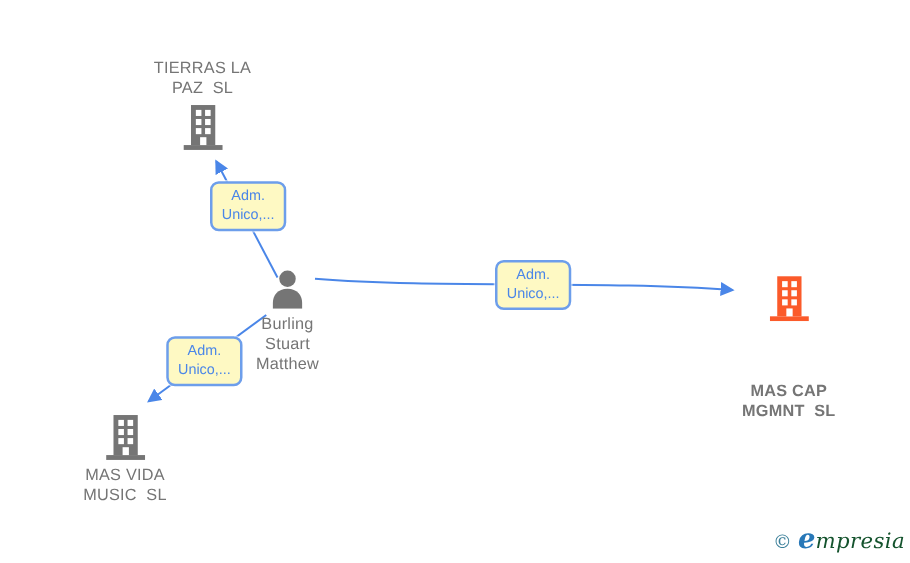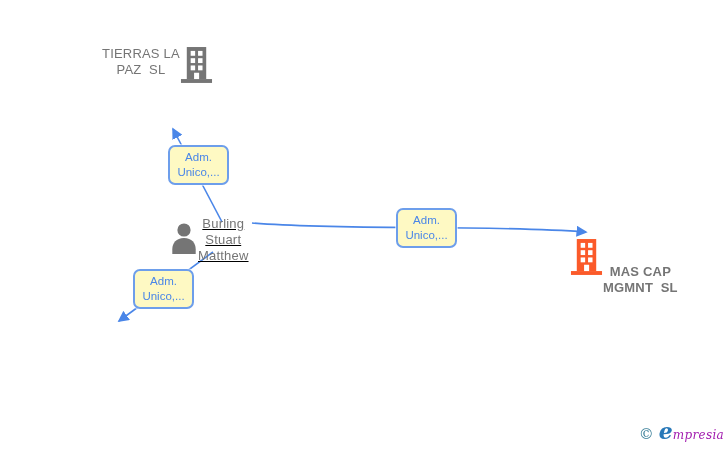--- a/index.html
+++ b/index.html
@@ -1,21 +1,21 @@
 <!DOCTYPE html>
 <html><head>
 <meta charset="utf-8">
 <style>
   html,body{margin:0;padding:0;background:#fff;}
   .canvas{
     position:relative;width:728px;height:450px;background:#ffffff;overflow:hidden;
     font-family:"Liberation Sans","DejaVu Sans",sans-serif;
   }
   .edges-layer{position:absolute;left:0;top:0;width:728px;height:450px;z-index:1;}
-  .node{position:absolute;display:flex;flex-direction:row;align-items:center;z-index:2;}
+  .node{position:absolute;display:flex;flex-direction:column;align-items:center;z-index:2;}
   .node-label{
     color:#757575;font-size:13px;line-height:16px;text-align:center;
     white-space:pre-wrap;letter-spacing:0.2px;
   }
   .node-label.bold{font-weight:bold;margin-top:44px;}
   .icon-wrap{display:block;line-height:0;}
   .edge-label{
     position:absolute;z-index:3;width:57px;height:36px;
     background:#fef9c3;border:2px solid #6d9eeb;border-radius:7px;
     display:flex;align-items:center;justify-content:center;
@@ -24,21 +24,21 @@
   }
   .gap-label{margin-bottom:5px;}
   .gap-icon{margin-bottom:4px;}
   .watermark{
     position:absolute;right:4px;top:422px;z-index:2;
     font-family:"DejaVu Serif","Liberation Serif",serif;font-style:italic;
     display:flex;align-items:baseline;
   }
   .wm-copy{color:#3a7f99;font-size:15px;font-style:normal;margin-right:5px;}
   .wm-e{color:#2878b8;font-size:22px;font-weight:bold;line-height:18px;}
-  .wm-rest{color:#a21caf;font-size:12px;letter-spacing:0.3px;}
+  .wm-rest{color:#14532d;font-size:17px;letter-spacing:0.3px;}
 </style>
 </head>
 <body>
 
 <div class="canvas">
 
   <svg class="edges-layer" width="728" height="450" viewBox="0 0 728 450">
     <defs>
       <marker id="arrowhead" viewBox="0 0 10 10" refX="8.5" refY="5" markerWidth="7" markerHeight="7" orient="auto">
         <path d="M0,0 L10,5 L0,10 z" fill="#4a86e8"></path>
@@ -64,21 +64,21 @@
           <rect x="11" y="12.5" width="4.6" height="5"></rect>
             <rect x="18.6" y="12.5" width="4.6" height="5"></rect>
           <rect x="11" y="20" width="4.6" height="5"></rect>
             <rect x="18.6" y="20" width="4.6" height="5"></rect>
           <rect x="14.5" y="27.5" width="5.2" height="6.5"></rect>
         </g>
       </svg>
     </span>
   </div>
 
-  <div class="node" style="left:170px;top:216px;width:120px;text-decoration:underline;">
+  <div class="node" style="left:170px;top:216px;width:120px;">
     <span class="icon-wrap gap-icon">
       <svg width="28" height="31" viewBox="0 0 28 31">
         <g fill="#757575">
           <circle cx="14" cy="7" r="6.6"></circle>
           <path d="M14 15 C6.2 15 2.3 20.2 2.3 26.2 L2.3 31 L25.7 31 L25.7 26.2 C25.7 20.2 21.8 15 14 15 Z"></path>
         </g>
       </svg>
     </span>
     <div class="node-label">Burling
 Stuart
@@ -100,20 +100,41 @@
           <rect x="11" y="20" width="4.6" height="5"></rect>
             <rect x="18.6" y="20" width="4.6" height="5"></rect>
           <rect x="14.5" y="27.5" width="5.2" height="6.5"></rect>
         </g>
       </svg>
     </span>
     <div class="node-label bold">MAS CAP
 MGMNT  SL</div>
   </div>
 
+  <div class="node" style="left:40px;top:331px;width:120px;">
+    <span class="icon-wrap gap-icon">
+      <svg width="33" height="37" viewBox="0 0 34 38">
+        <g fill="#757575">
+          <rect x="1" y="34" width="32" height="4"></rect>
+          <rect x="7" y="1" width="20" height="33"></rect>
+        </g>
+        <g fill="#ffffff">
+          <rect x="11" y="5" width="4.6" height="5"></rect>
+            <rect x="18.6" y="5" width="4.6" height="5"></rect>
+          <rect x="11" y="12.5" width="4.6" height="5"></rect>
+            <rect x="18.6" y="12.5" width="4.6" height="5"></rect>
+          <rect x="11" y="20" width="4.6" height="5"></rect>
+            <rect x="18.6" y="20" width="4.6" height="5"></rect>
+          <rect x="14.5" y="27.5" width="5.2" height="6.5"></rect>
+        </g>
+      </svg>
+    </span>
+    <div class="node-label">MAS VIDA
+MUSIC  SL</div>
+  </div>
 
   <div class="edge-label" style="left:168px;top:145px;">Adm.
 Unico,...</div>
   <div class="edge-label" style="left:396px;top:208px;">Adm.
 Unico,...</div>
   <div class="edge-label" style="left:133px;top:269px;">Adm.
 Unico,...</div>
 
   <div class="watermark">
     <span class="wm-copy">©</span>

